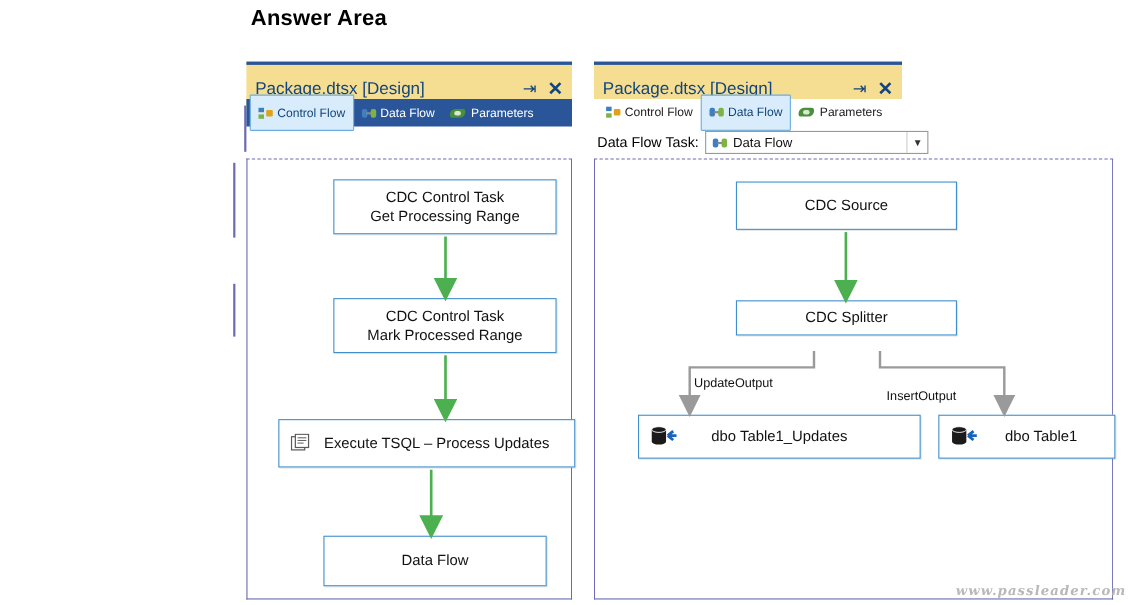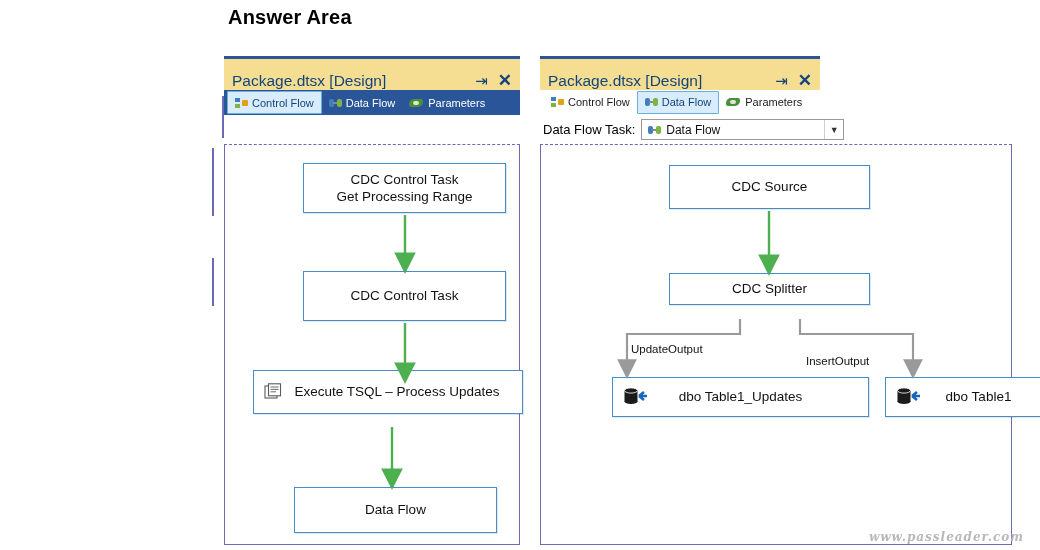--- a/index.html
+++ b/index.html
@@ -80,21 +80,21 @@
     box-sizing: border-box;
   }
   .tabstrip.light {
     background: #ffffff;
     border-bottom: 1px solid #ffffff;
   }
   .tab {
     display: flex;
     align-items: center;
     gap: 4px;
-    height: 23px;
+    height: 33px;
     padding: 0 7px;
     font-size: 11px;
     color: #ffffff;
     white-space: nowrap;
     box-sizing: border-box;
   }
   .tab.on-light { color: #1b1b1b; }
   .tab.selected {
     background: #ffffff;
     color: #1573c4;
@@ -212,21 +212,20 @@
     font-size: 13.5px;
     color: #111111;
     line-height: 1.22;
     box-shadow: 1px 1px 0 rgba(0,0,0,0.10);
   }
   .node.two-line { padding-top: 1px; }
 
   .node-dest {
     justify-content: center;
     position: absolute;
-    margin-left: 32px;
   }
   .dest-icon {
     position: absolute;
     left: 10px;
     top: 50%;
     transform: translateY(-50%);
     width: 30px;
     height: 24px;
   }
   .task-icon {
@@ -312,24 +311,25 @@
 <div class="node two-line" style="left:303px; top:163px; width:203px; height:50px;">
   <div>
     <div>CDC Control Task</div>
     <div>Get Processing Range</div>
   </div>
 </div>
 
 <div class="node two-line" style="left:303px; top:271px; width:203px; height:50px;">
   <div>
     <div>CDC Control Task</div>
-  </div>
-</div>
-
-<div class="node" style="left:253px; top:370px; width:270px; height:44px; justify-content:center;">
+    <div>Mark Processed Range</div>
+  </div>
+</div>
+
+<div class="node" style="left:253px; top:381px; width:270px; height:44px; justify-content:center;">
   <svg class="task-icon" viewBox="0 0 20 18">
     <rect x="1" y="3" width="12" height="12" fill="#ffffff" stroke="#5a5a5a" stroke-width="1.1"></rect>
     <rect x="4.5" y="0.8" width="12" height="12" fill="#ffffff" stroke="#5a5a5a" stroke-width="1.1"></rect>
     <line x1="6.5" y1="4" x2="14.5" y2="4" stroke="#5a5a5a" stroke-width="0.9"></line>
     <line x1="6.5" y1="6.4" x2="14.5" y2="6.4" stroke="#5a5a5a" stroke-width="0.9"></line>
     <line x1="6.5" y1="8.8" x2="12" y2="8.8" stroke="#5a5a5a" stroke-width="0.9"></line>
   </svg>
   <span style="padding-left:18px;">Execute TSQL – Process Updates</span>
 </div>
 

